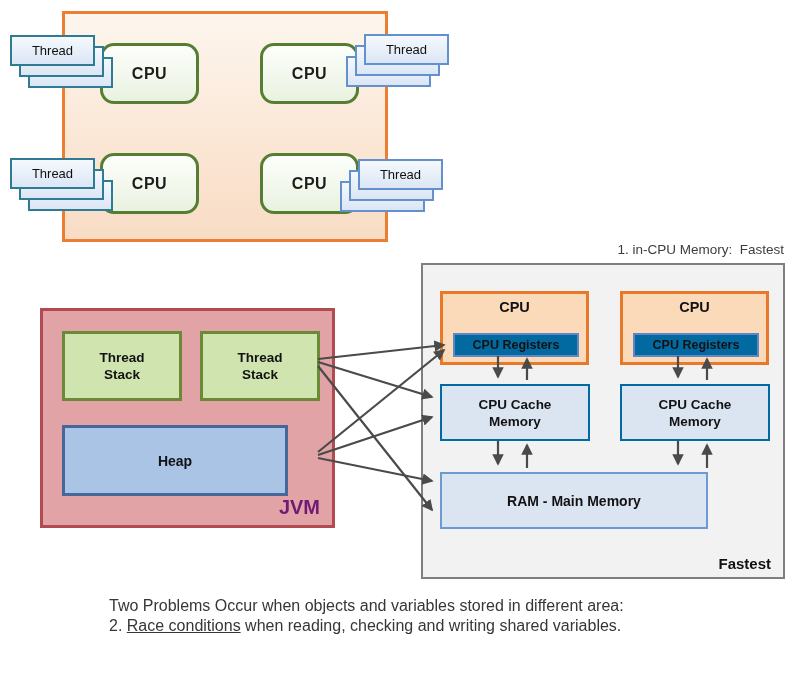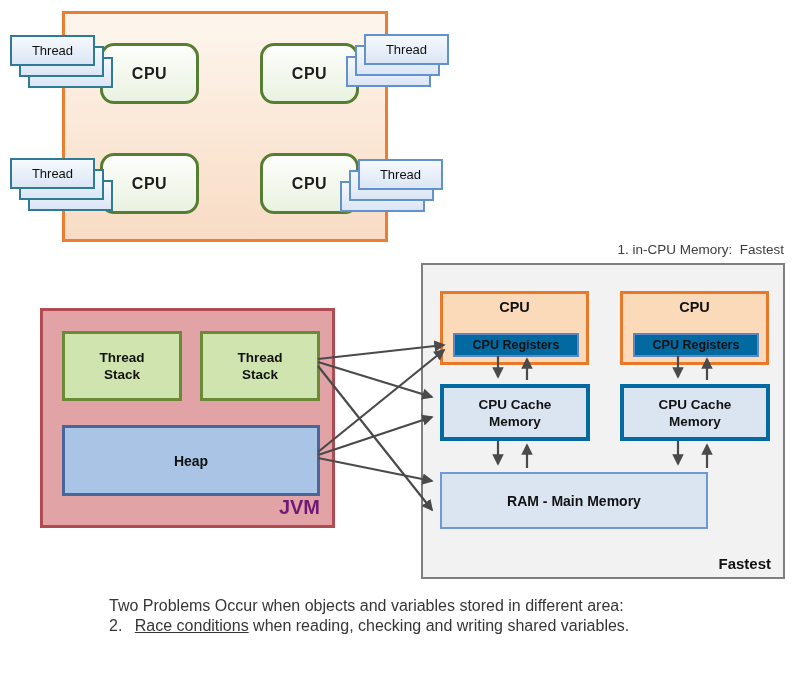--- a/index.html
+++ b/index.html
@@ -47,21 +47,21 @@
     position:absolute; left:40px; top:308px; width:295px; height:220px;
     background:#e2a3a7; border:3px solid #b24a52;
   }
   .mem-green {
     position:absolute; width:120px; height:70px;
     background:#cfe4ae; border:3px solid #6b8a38;
     display:flex; align-items:center; justify-content:center; text-align:center;
     font-weight:bold; font-size:13.5px; line-height:17px; color:#121212; white-space:pre-line;
   }
   .heap-box {
-    position:absolute; left:19px; top:114px; width:258px; height:71px;
+    position:absolute; left:19px; top:114px; width:226px; height:71px;
     background:#a9c4e5; border:3px solid #47679b;
     display:flex; align-items:center; justify-content:center;
     font-weight:bold; font-size:14px; color:#121212;
   }
   .jvm-label { position:absolute; right:12px; bottom:6px; font-weight:bold; font-size:20px; color:#701a75; }
 
   
   .computer-box {
     position:absolute; left:421px; top:263px; width:364px; height:316px;
     background:#f2f2f2; border:2px solid #7f7f7f;
@@ -75,21 +75,21 @@
     font-weight:bold; font-size:14.5px; color:#121212;
   }
   .registers-box {
     position:absolute; left:10px; top:39px; width:126px; height:24px;
     background:#0369a1; border:2px solid #5d87c5;
     display:flex; align-items:center; justify-content:center;
     font-weight:bold; font-size:12.5px; color:#121212;
   }
   .cache-box {
     position:absolute; width:150px; height:57px;
-    background:#dbe5f2; border:4px solid #0369a1;
+    background:#dbe5f2; border:2px solid #0369a1;
     display:flex; align-items:center; justify-content:center; text-align:center;
     font-weight:bold; font-size:13.5px; line-height:17px; color:#121212; white-space:pre-line;
   }
   .ram-box {
     position:absolute; left:17px; top:207px; width:268px; height:57px;
     background:#dbe5f2; border:2px solid #6d9ad3;
     display:flex; align-items:center; justify-content:center;
     font-weight:bold; font-size:14px; color:#121212;
   }
   .computer-label { position:absolute; right:12px; bottom:5px; font-weight:bold; font-size:15px; color:#111; }
@@ -189,16 +189,16 @@
     <line x1="527" y1="468" x2="527" y2="445" marker-end="url(#ah)"></line>
 
     <line x1="678" y1="356" x2="678" y2="377" marker-end="url(#ah)"></line>
     <line x1="707" y1="380" x2="707" y2="359" marker-end="url(#ah)"></line>
     <line x1="678" y1="441" x2="678" y2="464" marker-end="url(#ah)"></line>
     <line x1="707" y1="468" x2="707" y2="445" marker-end="url(#ah)"></line>
   </svg>
 
   <div class="notes">
     <div>Two Problems Occur when objects and variables stored in different area:</div>
-    <div><span>2. </span><span style="text-decoration: underline; margin-left: 8px;">Race conditions</span><span> when reading, checking and writing shared variables.</span></div>
+    <div><span>2. </span><span style="text-decoration: underline;">Race conditions</span><span> when reading, checking and writing shared variables.</span></div>
   </div>
 
 </div>
 
 </body></html>

